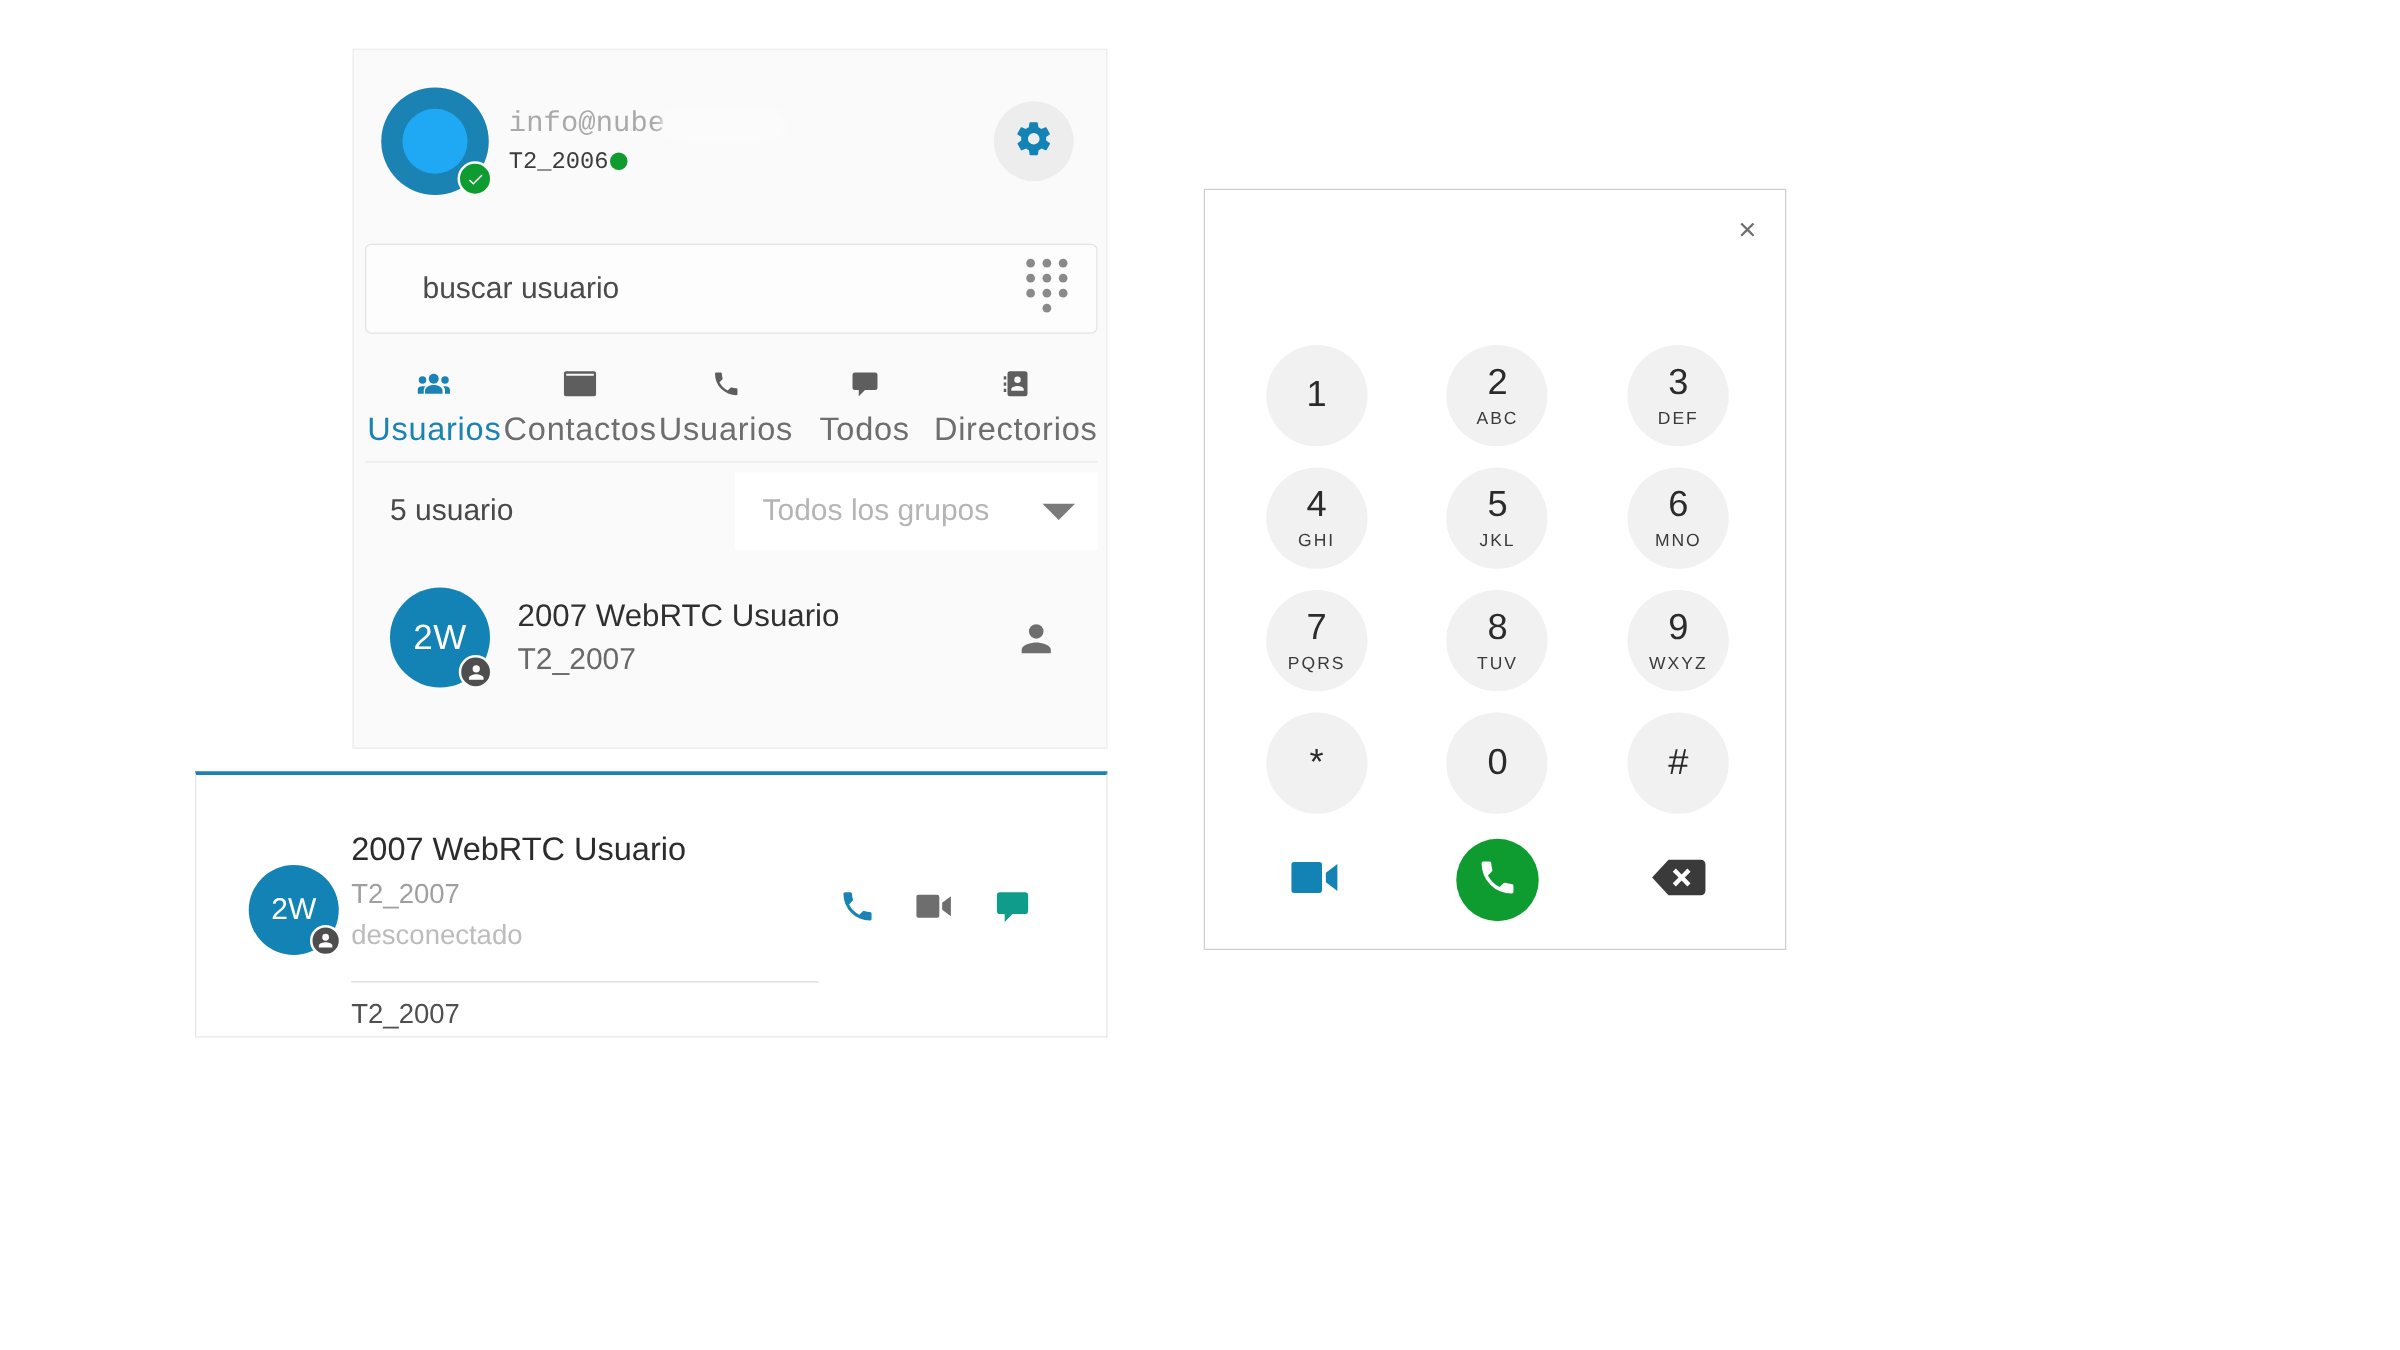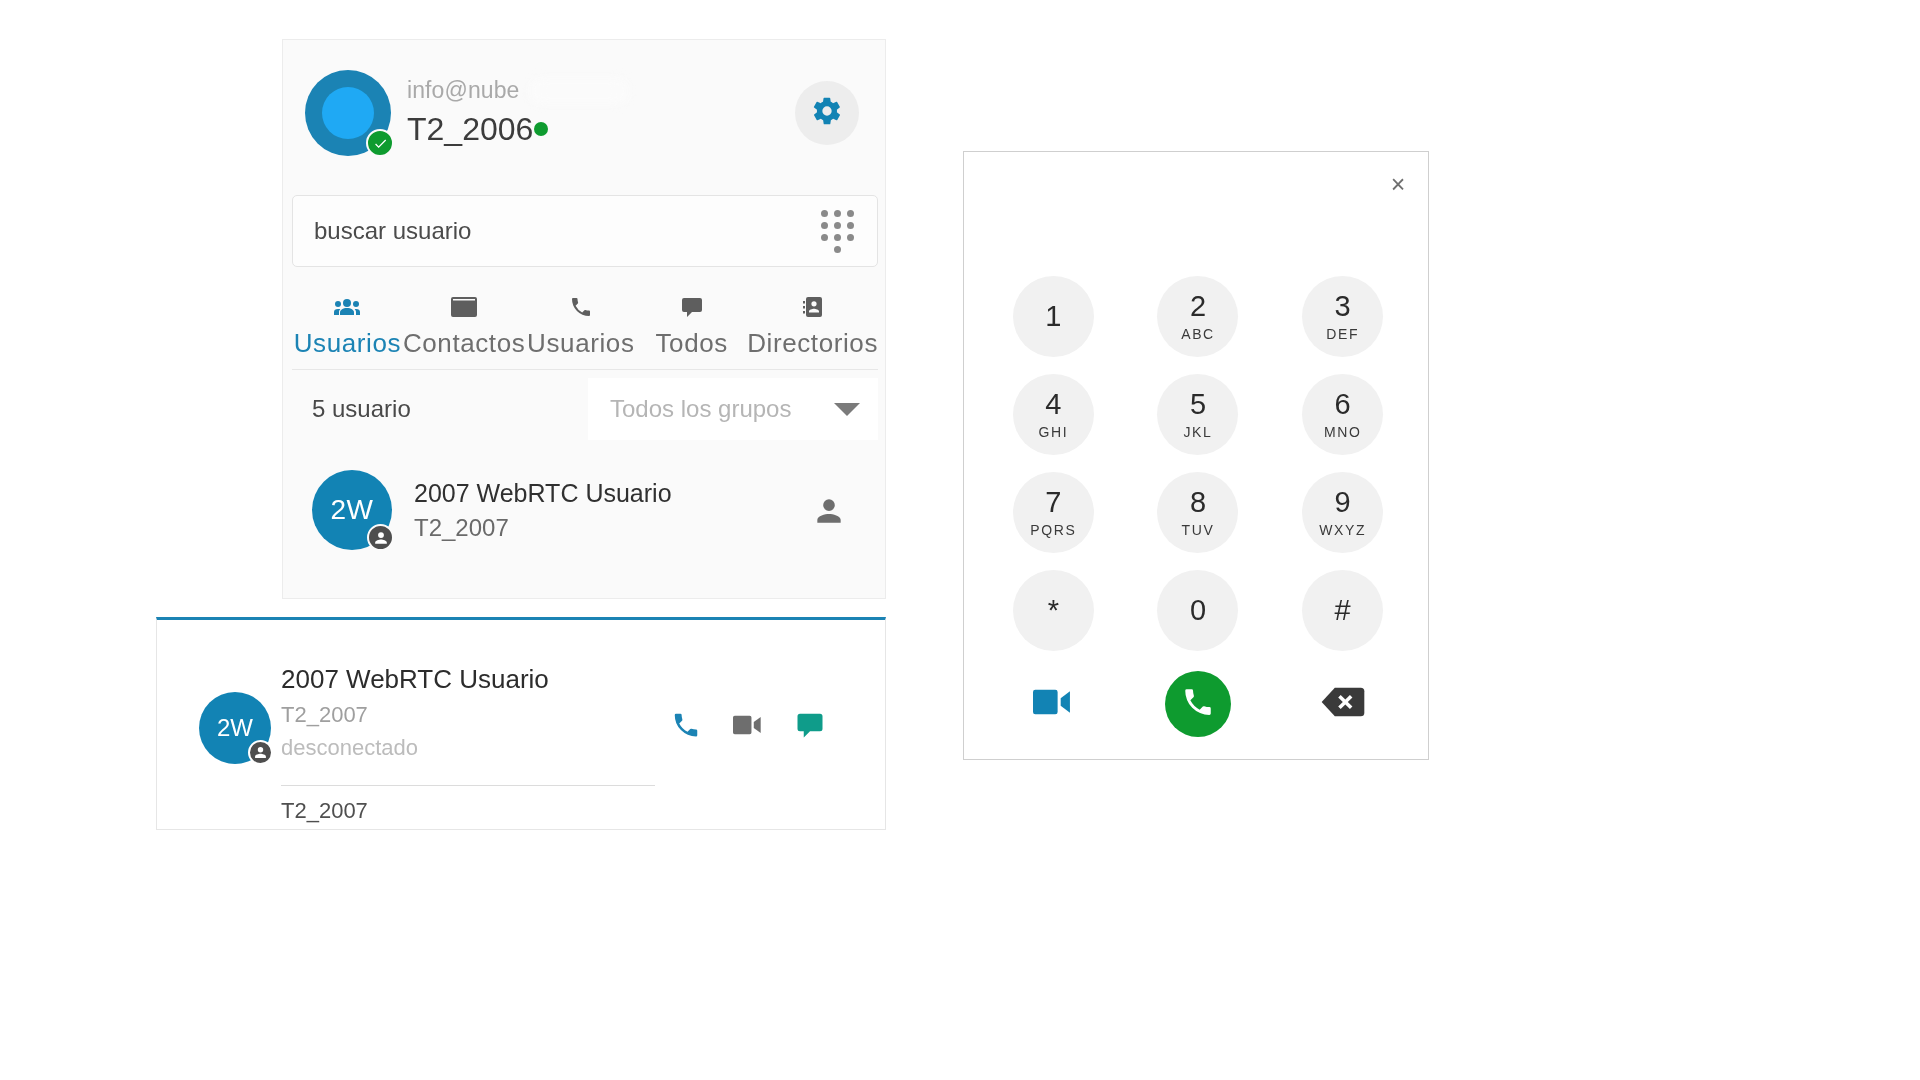--- a/index.html
+++ b/index.html
@@ -38,56 +38,56 @@
     background: #1fa9f4;
   }
   .verified-badge {
     position: absolute; right: -3px; bottom: -1px;
     width: 28px; height: 28px; border-radius: 50%;
     background: #0e9b2f; border: 2px solid #fafafa;
     display: flex; align-items: center; justify-content: center;
   }
   .verified-badge svg { width: 15px; height: 15px; }
 
-  .profile-text { margin-left: 16px; line-height: 1.28; }
+  .profile-text { margin-left: 16px; line-height: 1.28; font-family: Liberation Mono, monospace; }
   .profile-email {
     font-size: 23px; color: #a9a9a9; letter-spacing: .1px;
     position: relative; display: inline-block;
   }
   .email-redact {
     position: absolute; left: 122px; top: 2px;
     width: 100px; height: 26px; background: #fbfbfb;
     border-radius: 13px;
     filter: blur(4px);
   }
   .profile-ext-line {
     display: flex; align-items: center; gap: 0px; margin-top: 3px;
   }
-  .profile-ext { font-size: 32px; color: #3c3c3c; }
+  .profile-ext { font-size: 19px; color: #3c3c3c; }
   .status-dot-online {
     width: 14px; height: 14px; border-radius: 50%;
     background: #0e9b2f; display: inline-block; margin-left: 1px;
   }
 
   .gear-button {
     position: absolute; right: 26px; top: 41px;
     width: 64px; height: 64px; border-radius: 50%;
     background: #ededed;
     display: flex; align-items: center; justify-content: center;
     cursor: pointer;
   }
   .gear-button svg { width: 32px; height: 32px; }
 
   
   .search-box {
     position: absolute; left: 9px; top: 155px;
     width: 586px; height: 72px;
     background: #fdfdfd;
     border: 1px solid #e4e4e4; border-radius: 5px;
-    display: flex; align-items: center;
+    display: flex;  padding-left: 24px;
   }
   .search-input {
     flex: 1; border: none; outline: none; background: transparent;
     font-family: "Liberation Sans", sans-serif;
     font-size: 24px; color: #4b4b4b; padding-left: 21px;
   }
   .search-input::placeholder { color: #4b4b4b; }
   .dialpad-icon-btn {
     width: 64px; height: 64px; margin-right: 8px;
     display: flex; align-items: center; justify-content: center;

